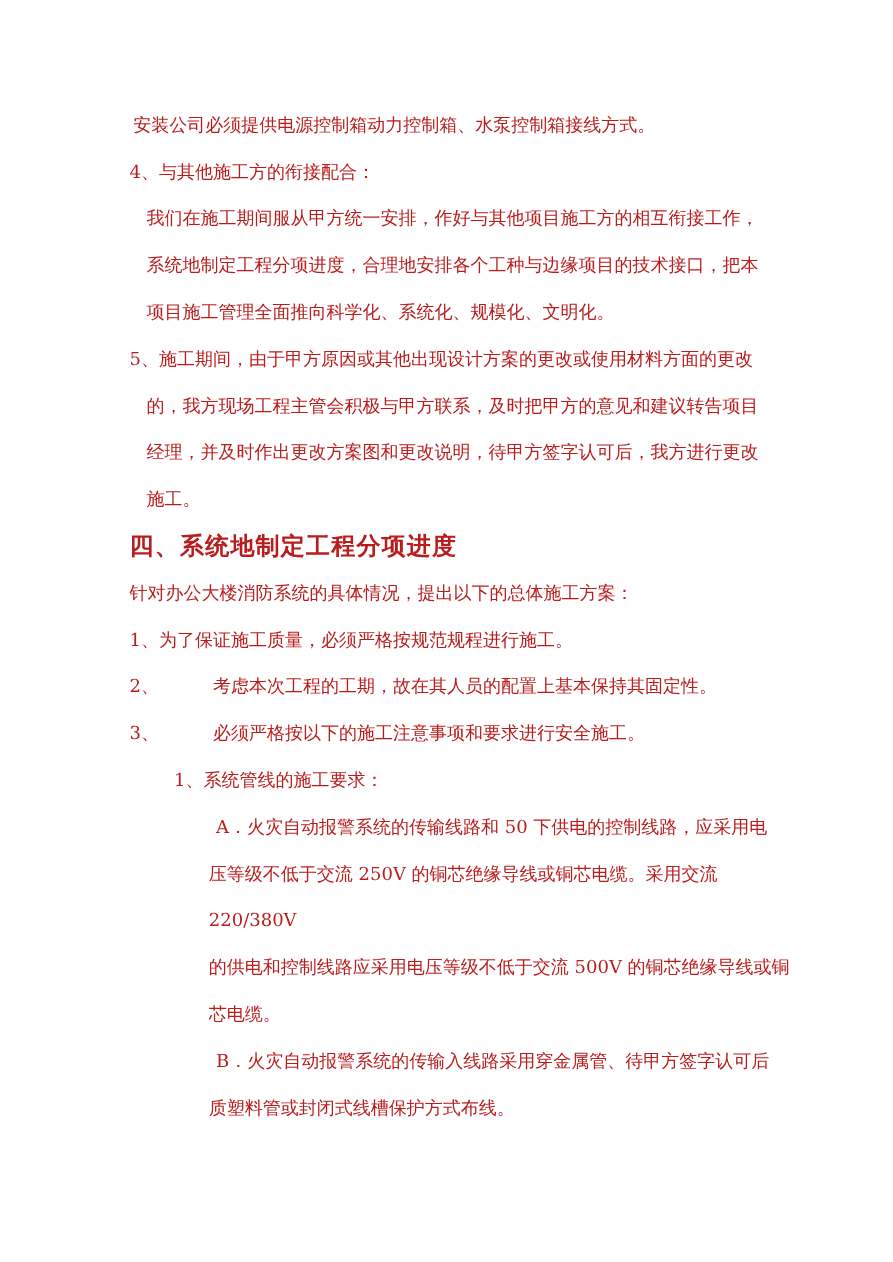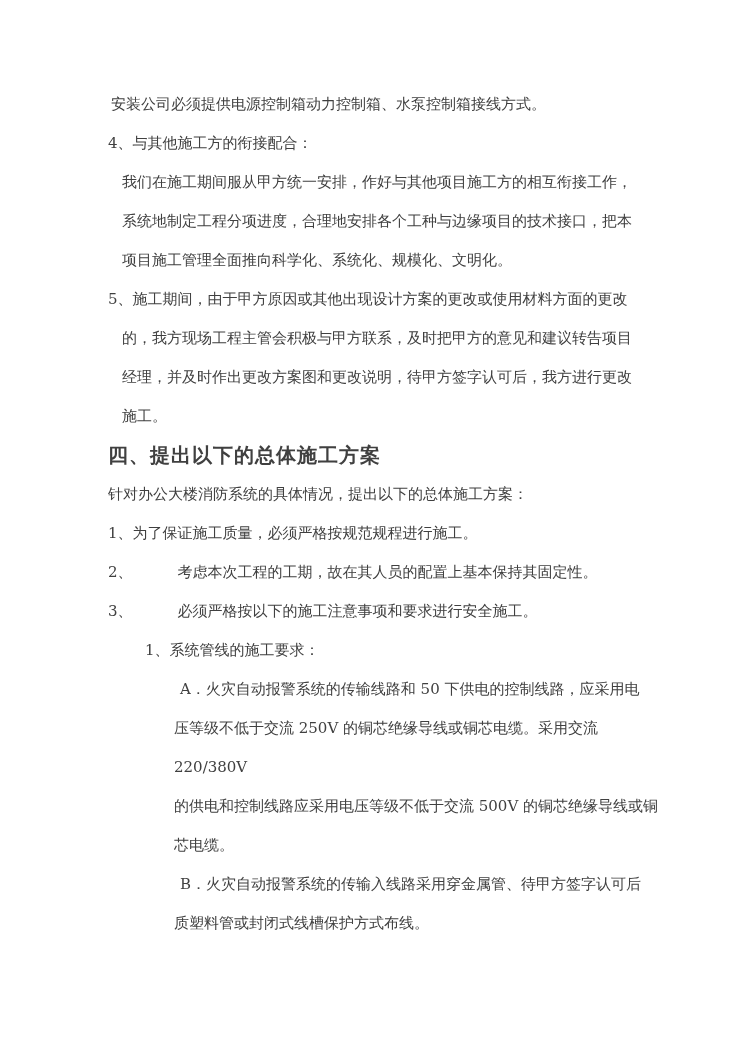--- a/index.html
+++ b/index.html
@@ -19,21 +19,21 @@
     .content {
       position: absolute;
       left: 108px;
       top: 85px;
       width: 560px;
     }
     .line {
       font-size: 15px;
       line-height: 39px;
       white-space: pre-wrap;
-      color: #404040;
+      color: #b91c1c;
     }
     .first   { margin-left: 3px; }
     .flush   { margin-left: 0; }
     .cont    { margin-left: 14px; }
     .heading {
       font-family: "DejaVu Sans", "Liberation Sans", sans-serif;
       font-weight: 700;
       font-size: 20px;
       letter-spacing: 1px;
       line-height: 39px;
@@ -62,21 +62,21 @@
     <div class="line flush">4、与其他施工方的衔接配合：</div>
     <div class="line cont">我们在施工期间服从甲方统一安排，作好与其他项目施工方的相互衔接工作，</div>
     <div class="line cont">系统地制定工程分项进度，合理地安排各个工种与边缘项目的技术接口，把本</div>
     <div class="line cont">项目施工管理全面推向科学化、系统化、规模化、文明化。</div>
 
     <div class="line flush">5、施工期间，由于甲方原因或其他出现设计方案的更改或使用材料方面的更改</div>
     <div class="line cont">的，我方现场工程主管会积极与甲方联系，及时把甲方的意见和建议转告项目</div>
     <div class="line cont">经理，并及时作出更改方案图和更改说明，待甲方签字认可后，我方进行更改</div>
     <div class="line cont">施工。</div>
 
-    <div class="line heading">四、提出以下的总体施工方案</div>
+    <div class="line heading">四、系统地制定工程分项进度</div>
 
     <div class="line flush">针对办公大楼消防系统的具体情况，提出以下的总体施工方案：</div>
     <div class="line flush">1、为了保证施工质量，必须严格按规范规程进行施工。</div>
     <div class="line flush">2、　　　考虑本次工程的工期，故在其人员的配置上基本保持其固定性。</div>
     <div class="line flush">3、　　　必须严格按以下的施工注意事项和要求进行安全施工。</div>
 
 
     <div class="line sub1">1、系统管线的施工要求：</div>
 
     <div class="line subA">A．火灾自动报警系统的传输线路和 50 下供电的控制线路，应采用电</div>

